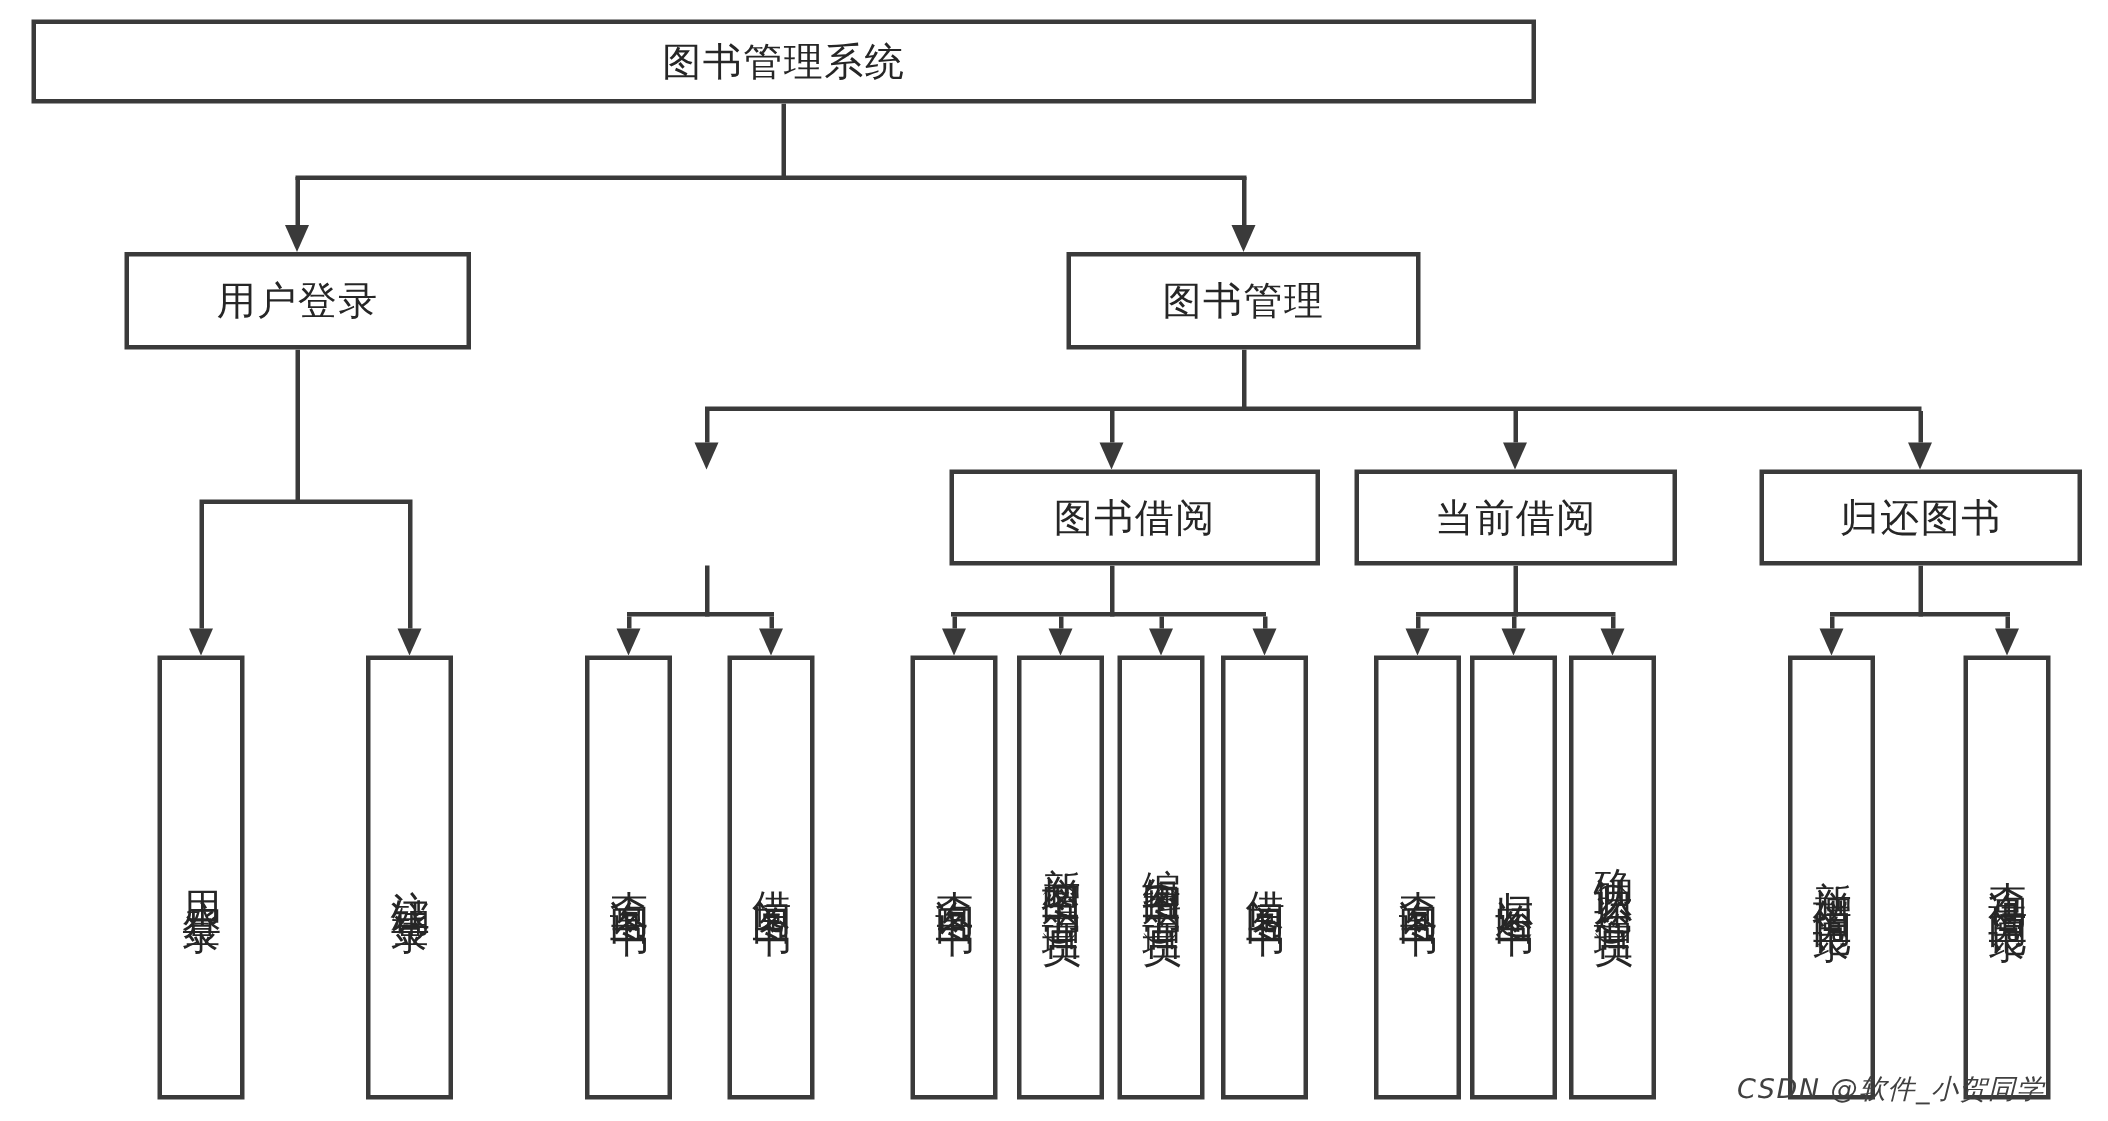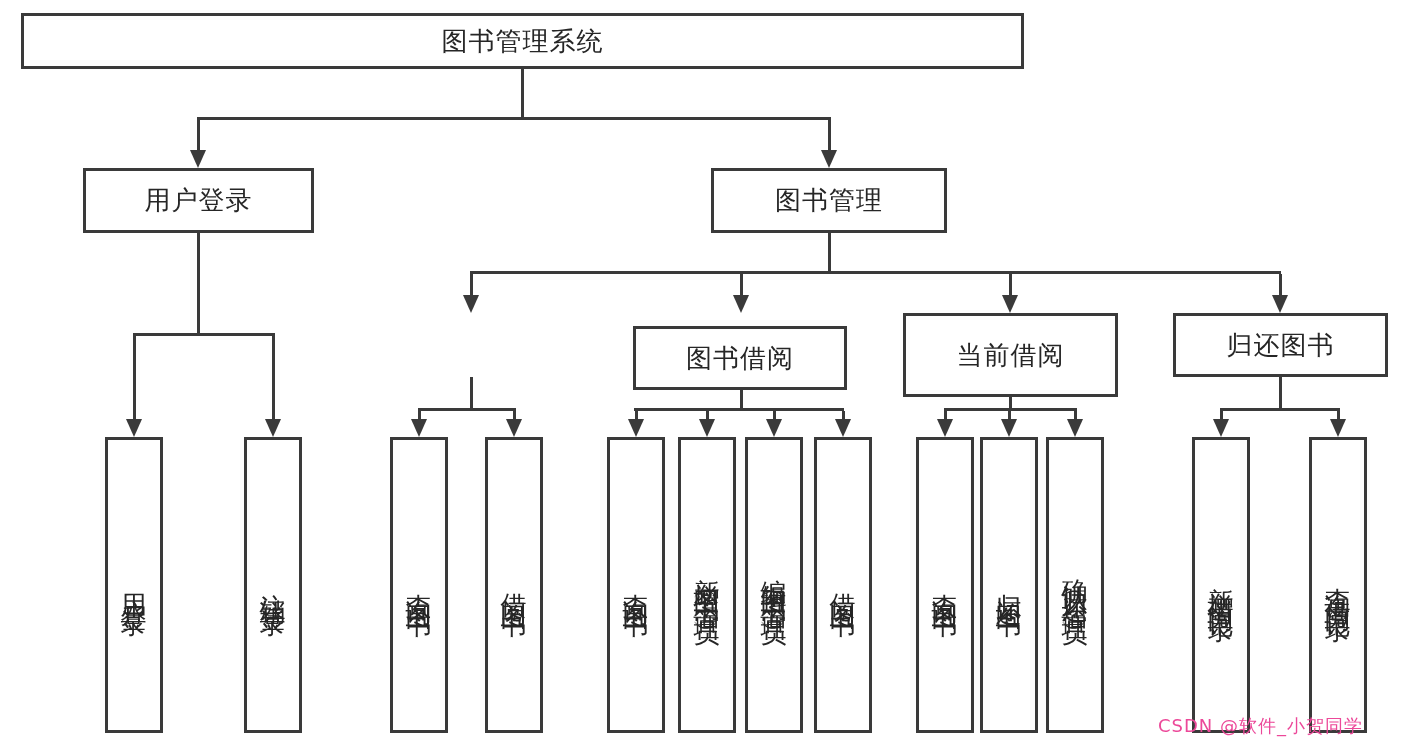--- a/index.html
+++ b/index.html
@@ -42,24 +42,25 @@
     left:-7px;
     bottom:-18px;
     width:0;height:0;
     border-left:8px solid transparent;
     border-right:8px solid transparent;
     border-top:18px solid #3a3a3a;
   }
   .watermark{
     position:absolute;
     font-size:18px;
-    color:#ec4899;
+    color:#404040;
     letter-spacing:1px;
     white-space:nowrap;
     z-index:5;
+    font-style:italic;
   }
 </style>
 </head>
 <body>
 
 <div class="canvas">
 
   <div class="box" style="left:21px;top:13px;width:1003px;height:56px">
     <span class="lbl">图书管理系统</span>
   </div>
@@ -81,24 +82,24 @@
   <div class="drop" style="left:133px;top:336px;height:83px"></div>
   <div class="drop" style="left:272px;top:336px;height:83px"></div>
 
   <div class="v" style="left:828px;top:233px;height:41px"></div>
   <div class="h" style="left:470px;top:271px;width:811px"></div>
   <div class="drop" style="left:470px;top:274px;height:21px"></div>
   <div class="drop" style="left:740px;top:274px;height:21px"></div>
   <div class="drop" style="left:1009px;top:274px;height:21px"></div>
   <div class="drop" style="left:1279px;top:274px;height:21px"></div>
 
-  <div class="box" style="left:633px;top:326px;width:214px;height:64px">
+  <div class="box" style="left:633px;top:313px;width:247px;height:64px">
     <span class="lbl">图书借阅</span>
   </div>
-  <div class="box" style="left:903px;top:313px;width:215px;height:84px">
+  <div class="box" style="left:903px;top:313px;width:215px;height:64px">
     <span class="lbl">当前借阅</span>
   </div>
   <div class="box" style="left:1173px;top:313px;width:215px;height:64px">
     <span class="lbl">归还图书</span>
   </div>
 
   <div class="v" style="left:470px;top:377px;height:34px"></div>
   <div class="h" style="left:418px;top:408px;width:98px"></div>
   <div class="drop" style="left:418px;top:411px;height:8px"></div>
   <div class="drop" style="left:513px;top:411px;height:8px"></div>

